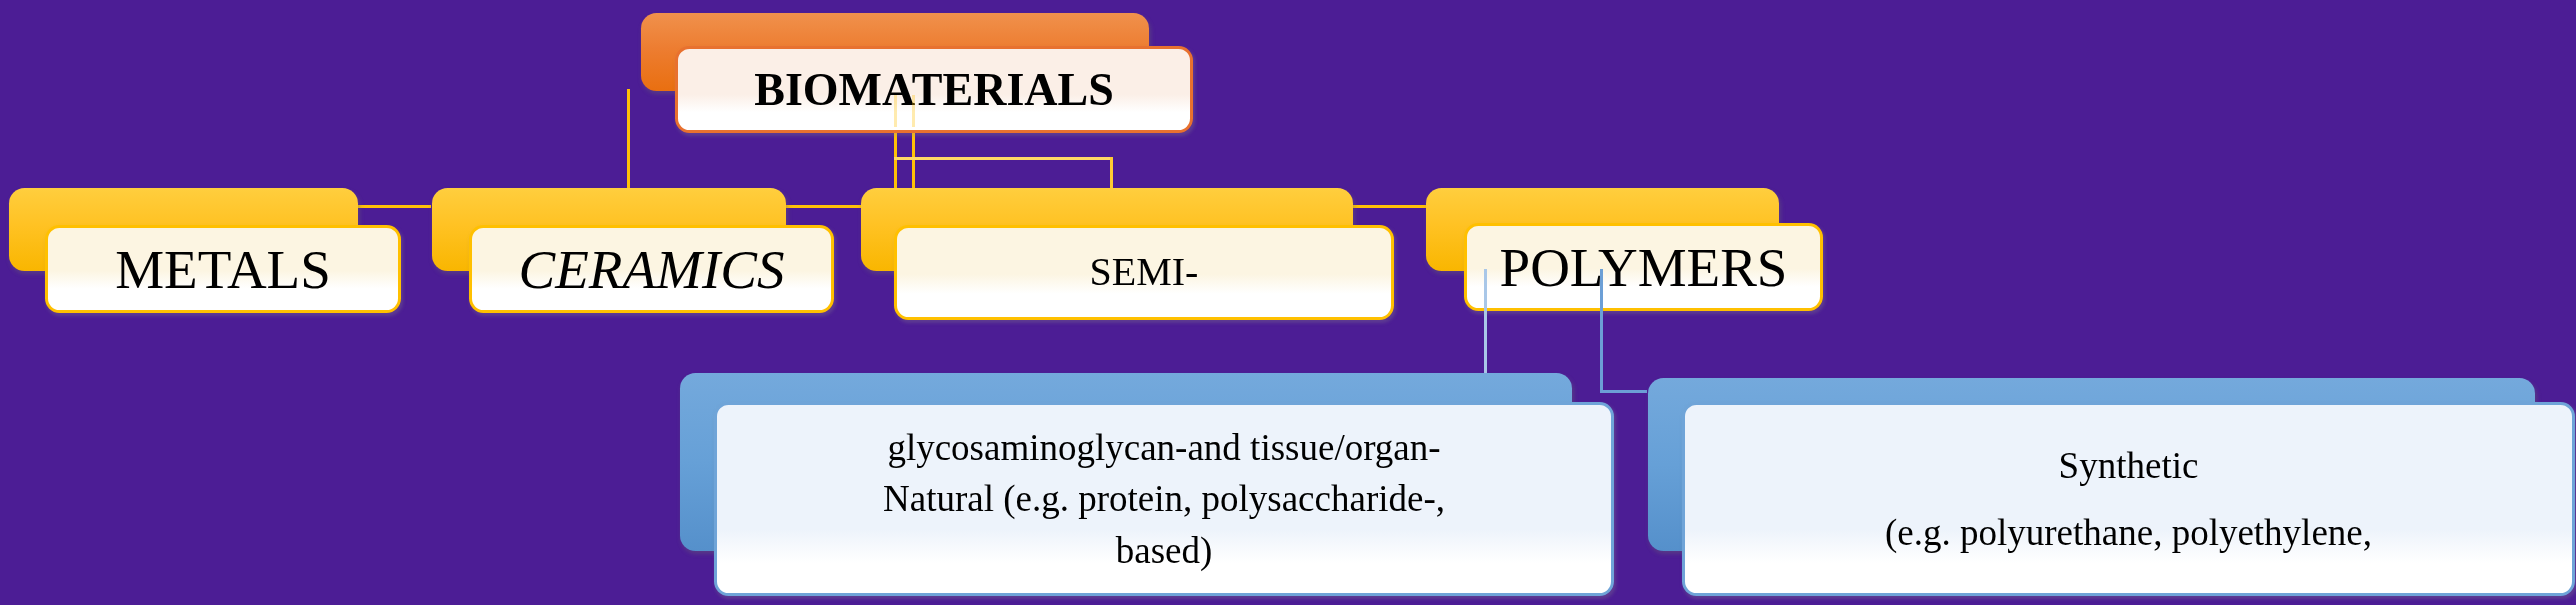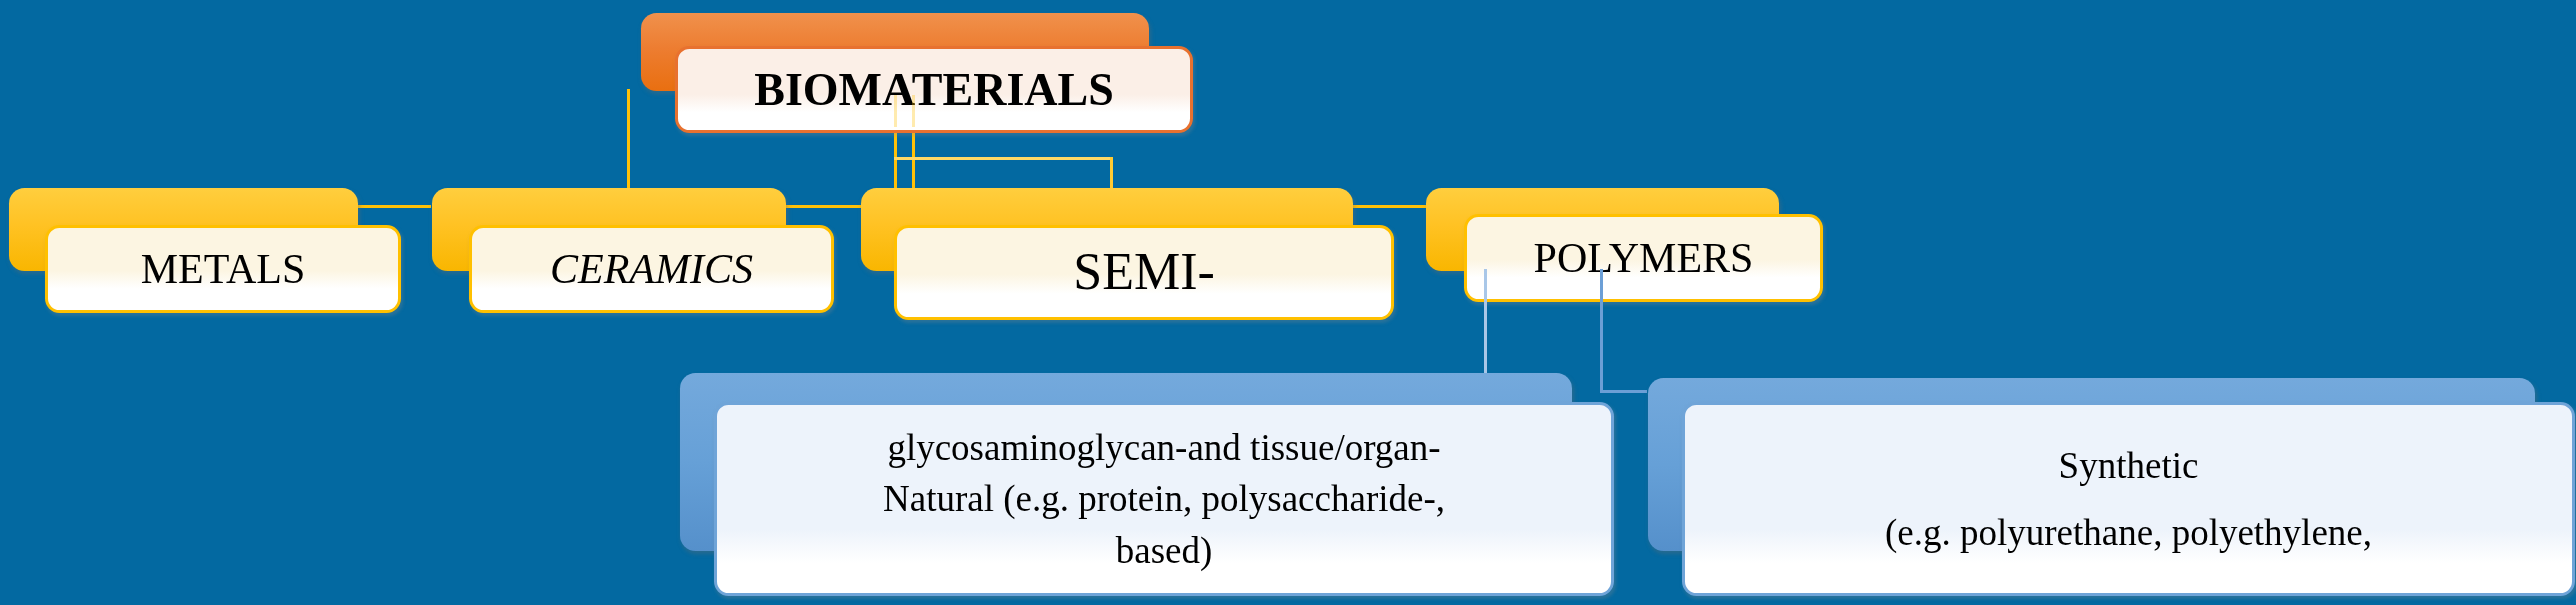--- a/index.html
+++ b/index.html
@@ -1,19 +1,19 @@
 <!DOCTYPE html>
 <html style="font-size:9.6px"><head>
 <meta charset="utf-8">
 <style>
   html,body{margin:0;padding:0;background:#ffffff;}
   .canvas{
     position:relative;
     width:2576px;height:605px;
-    background:#0369a1;
+    background:#4c1d95;
     font-family:"Liberation Serif", serif;
     color:#000;
     overflow:hidden;
   }
   
   .line{position:absolute;z-index:1;}
   .gold{background:#FFC107;}
   .gold-light{background:#FFD966;}
   .gold-mid{background:#FFCB33;}
   .blue-light{background:#A9C7E8;}
@@ -34,39 +34,39 @@
     text-align:center;box-shadow:1.2px 2.4px 3.6px rgba(140,140,140,.28);
   }
   .front.orange{
     border:3px solid #E8712F;
     background:linear-gradient(180deg,#FBEFE7 0%,#FBEFE7 56%,#FFFFFF 78%);
     font-weight:bold;font-size:46px;
   }
   .front.goldbox{
     border:3px solid #FFC000;
     background:linear-gradient(180deg,#FCF5E2 0%,#FCF5E2 52%,#FFFFFF 74%);
-    font-size:42px;
+    font-size:55px;
   }
   .front.bluebox{
     border:3px solid #6FA4D8;
     background:linear-gradient(180deg,#EDF3FB 0%,#EDF3FB 66%,#FFFFFF 84%);
     font-size:37px;line-height:1.38;z-index:5;
   }
   
   #biomaterials-back {left:641px;top:13.2px; width:508px;height:78px;}
   #biomaterials-front{left:675px;top:46px; width:512px;height:81px;}
 
   #metals-back   {left:9px;  top:188px;width:349px;height:83px;}
   #metals-front  {left:45px;  top:225px;width:350px;height:82px;}
   #ceramics-back {left:432px; top:188px;width:354px;height:83px;}
   #ceramics-front{left:469px; top:225px;width:359px;height:82px;font-style:italic;}
   #semi-back     {left:861px;top:188px;width:492px;height:83px;}
-  #semi-front    {left:894px;top:225px;width:494px;height:89px;font-size:52px;line-height:1.12;text-align:right;}
+  #semi-front    {left:894px;top:225px;width:494px;height:89px;font-size:40px;line-height:1.12;text-align:right;}
   #polymers-back {left:1426px;top:188px;width:353px;height:83px;}
-  #polymers-front{left:1464px;top:214px;width:353px;height:82px;}
+  #polymers-front{left:1464px;top:223px;width:353px;height:82px;}
 
   #natural-back  {left:680px;top:373px;width:892px;height:178px;}
   #natural-front {left:714px;top:402px;width:894px;height:188px;}
   #synthetic-back {left:1648px;top:378px;width:887px;height:173px;}
   #synthetic-front{left:1682px;top:402px;width:887px;height:188px;}
   .syn-gap{margin-top:15px;}
 
   
   #conn-root-left      {left:627px;top:89px;width:3px;height:101px;}
   #conn-root-c1        {left:894px;top:128px;width:3px;height:62px;}

